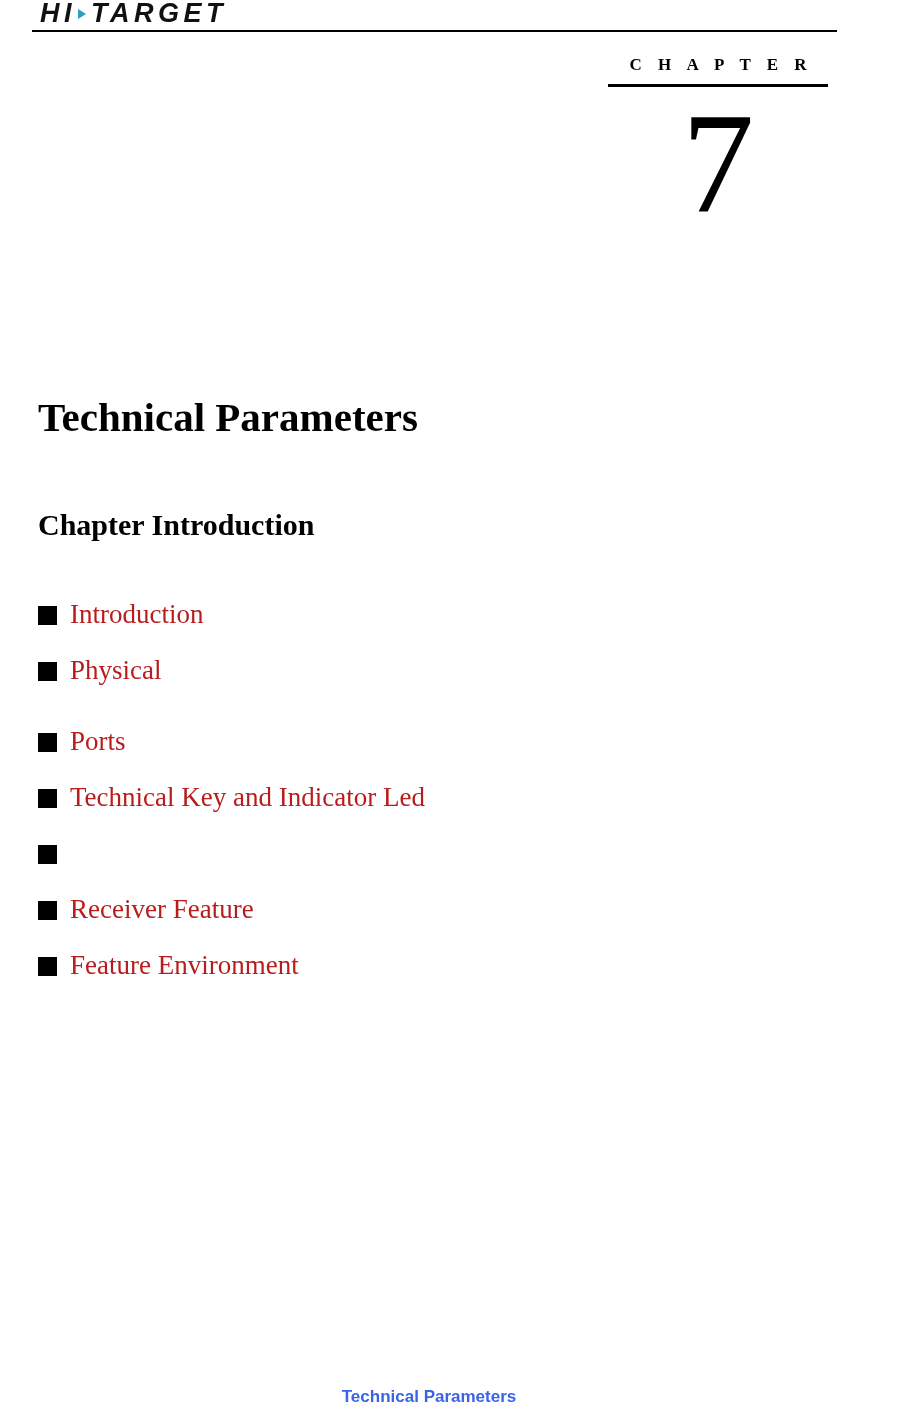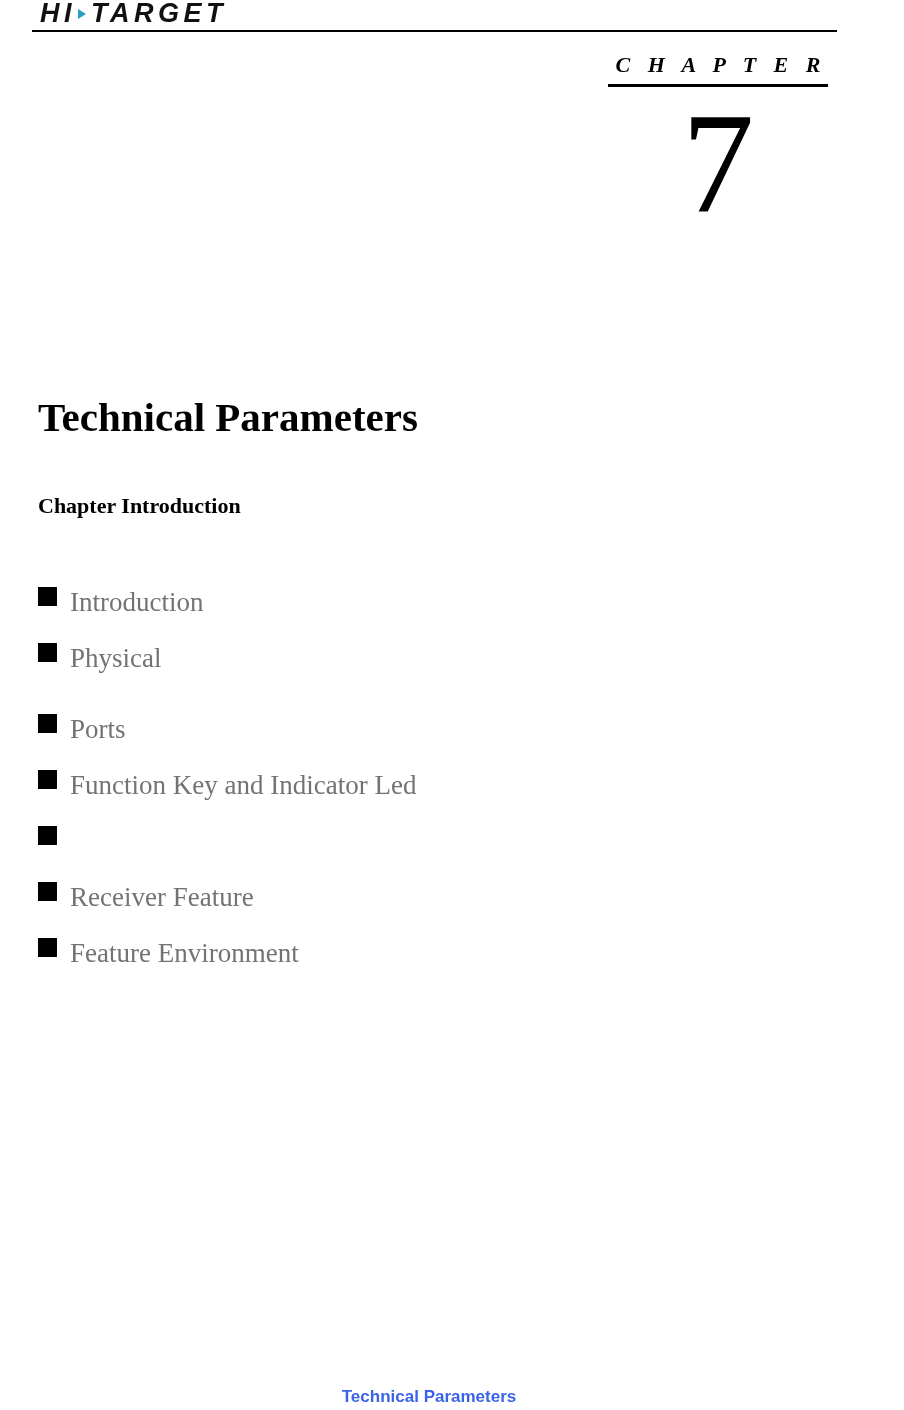--- a/index.html
+++ b/index.html
@@ -76,27 +76,26 @@
   .chapter-block {
     position: absolute;
     left: 576px;
     top: 52px;
     width: 220px;
     text-align: center;
   }
 
   .chapter-word {
     font-family: "Liberation Serif", "DejaVu Serif", serif;
-    font-size: 22px;
+    font-size: 17px;
     font-weight: bold;
     letter-spacing: 6px;
     text-indent: 6px;
     color: #000000;
     line-height: 26px;
-    font-style: italic;
   }
 
   .chapter-rule {
     margin-top: 6px;
     width: 220px;
     height: 3px;
     background: #000000;
   }
 
   .chapter-number {
@@ -120,46 +119,46 @@
     font-size: 41px;
     font-weight: bold;
     line-height: 48px;
     color: #000000;
     white-space: nowrap;
   }
 
   .section-heading {
     position: absolute;
     left: 6px;
-    top: 472px;
-    font-size: 22px;
+    top: 484px;
+    font-size: 30px;
     font-weight: bold;
     line-height: 32px;
     color: #000000;
     white-space: nowrap;
   }
 
   
   .topic-list {
     position: absolute;
     left: 6px;
     top: 586px;
     width: 640px;
     margin: 0;
     padding: 0;
     list-style: none;
   }
 
   .topic-item {
     display: flex;
-    align-items: flex-start;
+    align-items: center;
     height: 56px;
     font-size: 27px;
     line-height: 32px;
-    color: #737373;
+    color: #b91c1c;
     white-space: nowrap;
   }
 
   .topic-item.gap-after {
     margin-bottom: 15px;
   }
 
   .topic-bullet {
     flex: 0 0 auto;
     width: 19px;
@@ -237,21 +236,21 @@
     <li class="topic-item gap-after">
       <span class="topic-bullet"></span>
       <span class="topic-label">Physical</span>
     </li>
     <li class="topic-item">
       <span class="topic-bullet"></span>
       <span class="topic-label">Ports</span>
     </li>
     <li class="topic-item">
       <span class="topic-bullet"></span>
-      <span class="topic-label">Function Key and Indicator Led</span>
+      <span class="topic-label">Technical Key and Indicator Led</span>
     </li>
     <li class="topic-item">
       <span class="topic-bullet"></span>
     </li>
     <li class="topic-item">
       <span class="topic-bullet"></span>
       <span class="topic-label">Receiver Feature</span>
     </li>
     <li class="topic-item">
       <span class="topic-bullet"></span>

